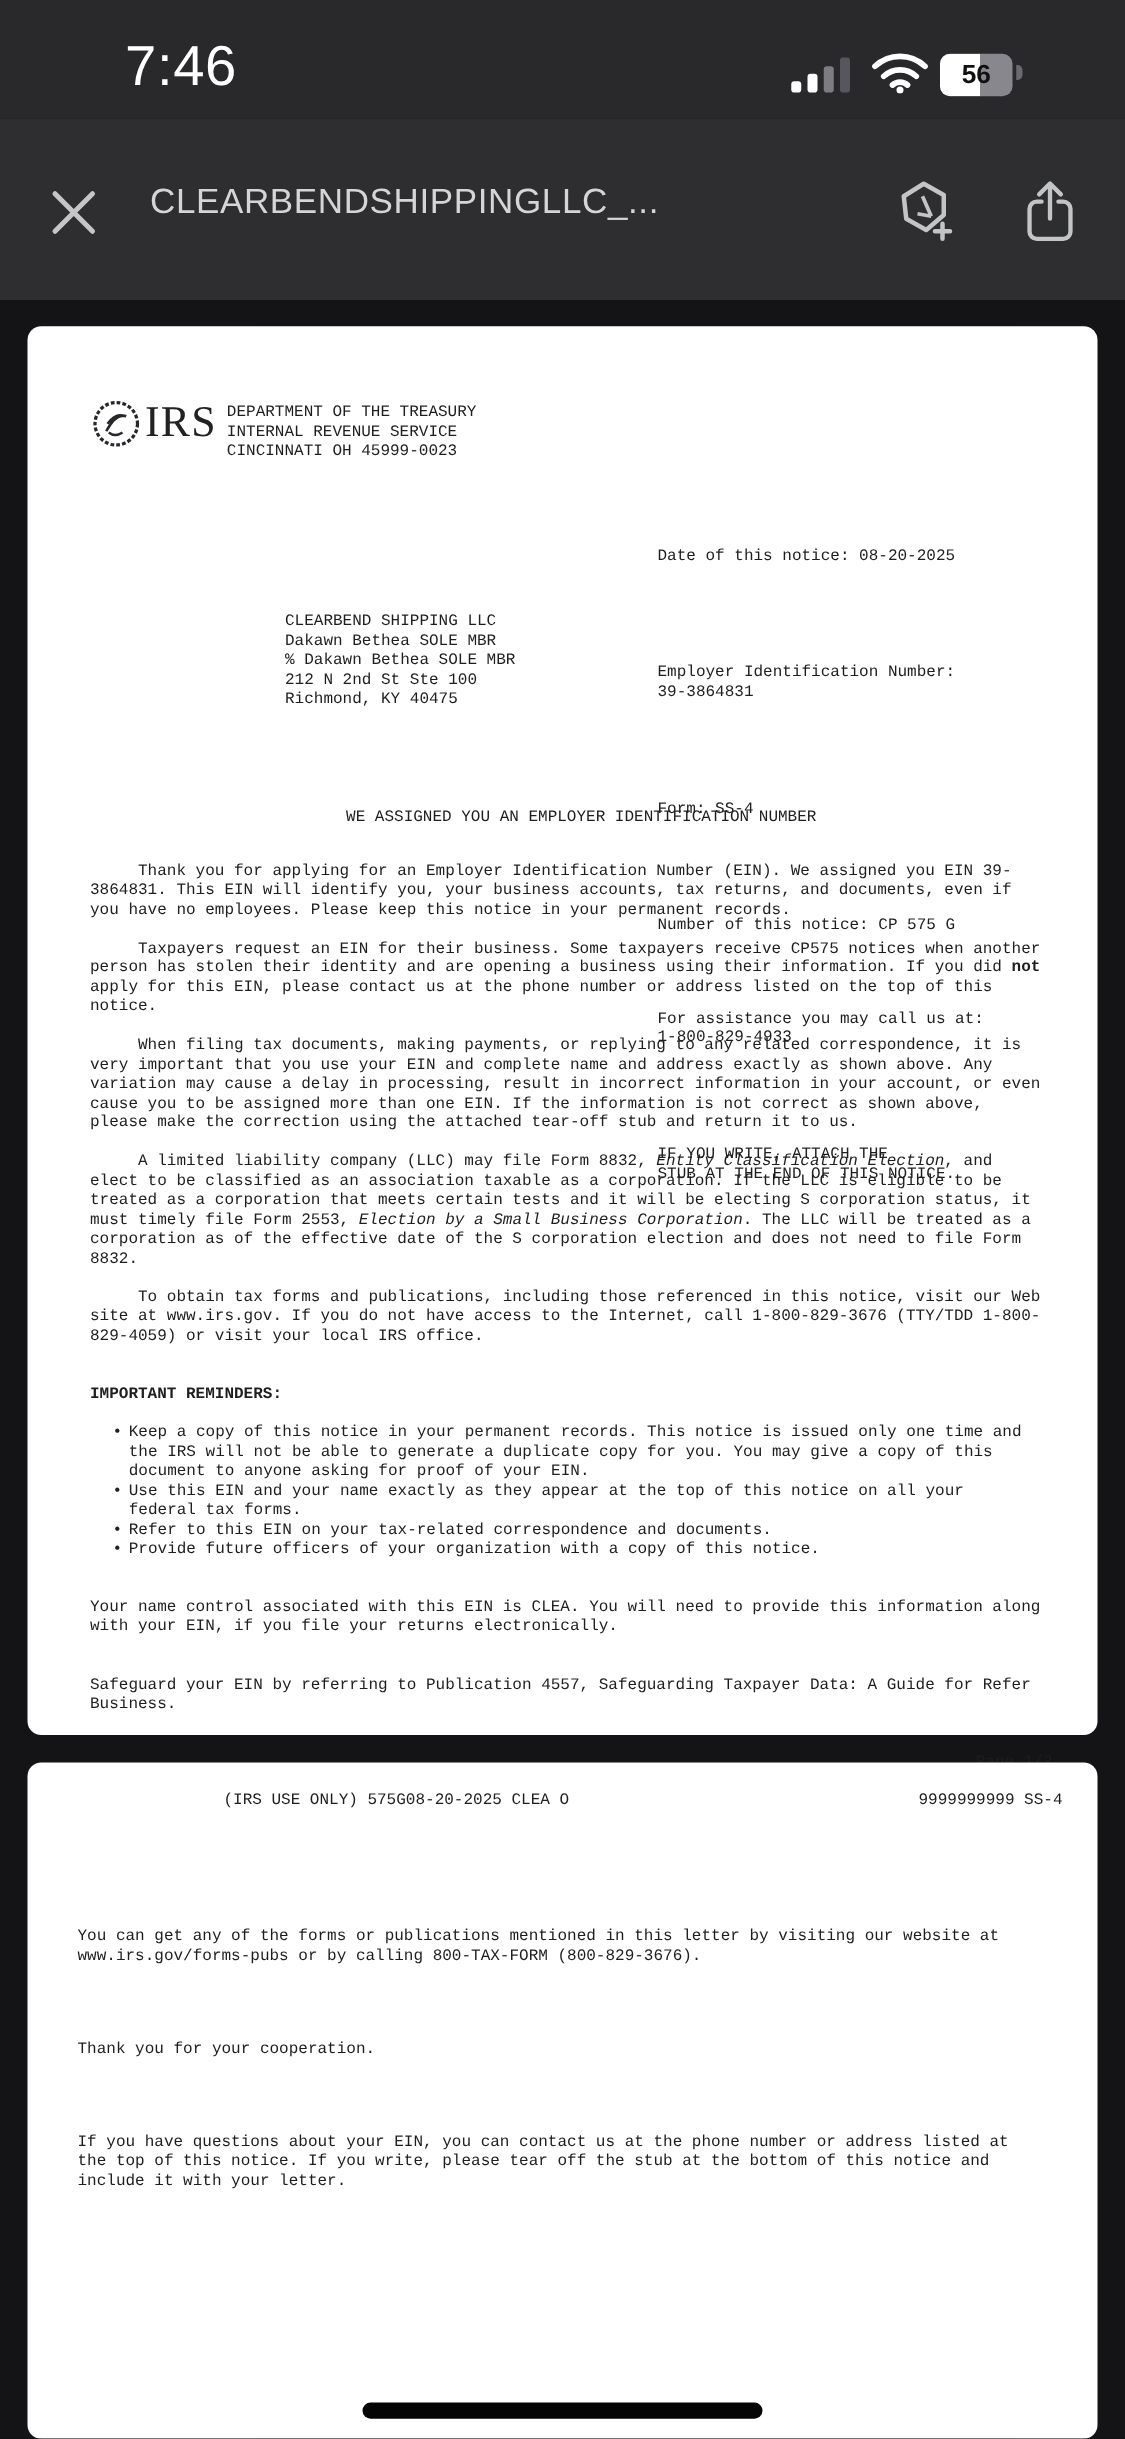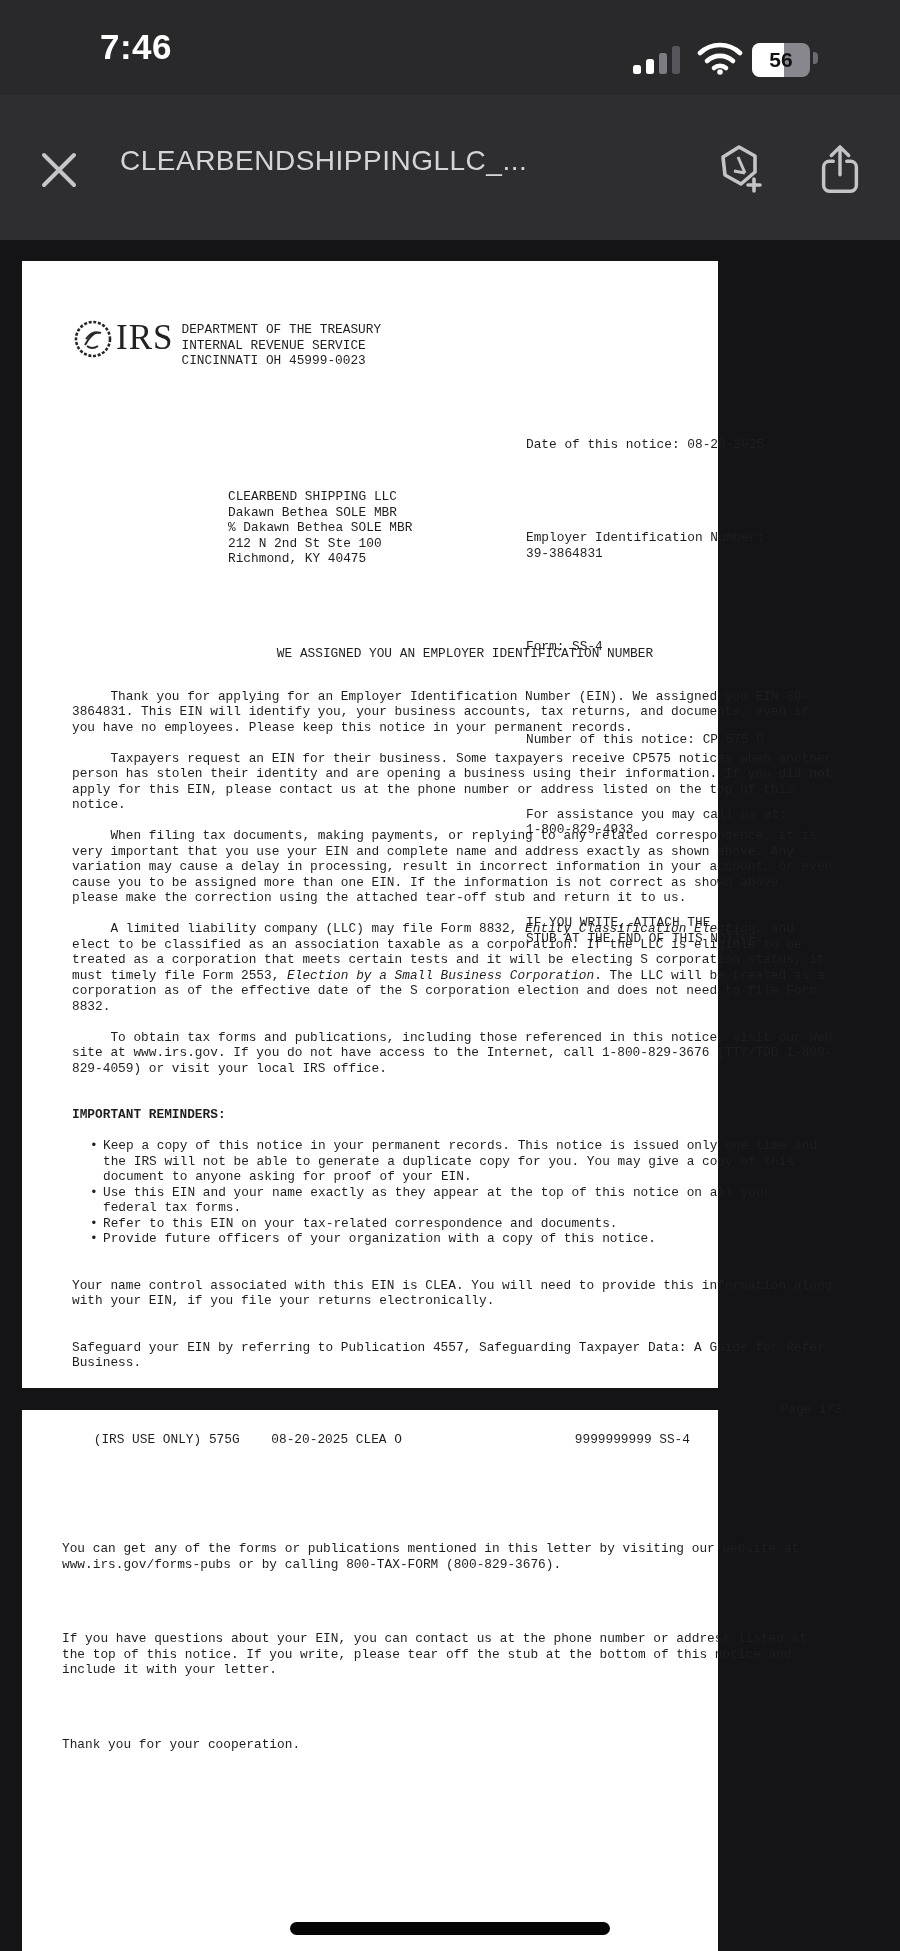--- a/index.html
+++ b/index.html
@@ -1,21 +1,21 @@
 <!DOCTYPE html>
 <html><head>
 <meta charset="utf-8">
 <style>
   html,body{margin:0;padding:0;background:#000;}
   .screen{position:relative;width:900px;height:1951px;overflow:hidden;background:#17171a;
           font-family:"Liberation Mono","DejaVu Sans Mono",monospace;}
   
   .status-bar{position:absolute;top:0;left:0;width:900px;height:95px;background:#29292c;}
   .status-time{position:absolute;left:100px;top:27px;color:#ffffff;
-               font-family:"Liberation Sans",sans-serif;font-size:35px;font-weight:700;letter-spacing:.5px;}
+               font-family:"Liberation Sans",sans-serif;font-size:45px;font-weight:400;letter-spacing:.5px;}
   .signal{position:absolute;left:633px;top:44px;width:56px;height:30px;}
   .signal i{position:absolute;bottom:0;width:8px;border-radius:2.5px;}
   .signal .b1{left:0;height:9px;background:#fff;}
   .signal .b2{left:13px;height:15px;background:#fff;}
   .signal .b3{left:26px;height:21px;background:#7c7c82;}
   .signal .b4{left:39px;height:28px;background:#56565c;}
   .wifi{position:absolute;left:697px;top:42px;}
   .battery{position:absolute;left:752px;top:43px;width:58px;height:34px;border-radius:8px;
            background:#87878d;overflow:hidden;}
   .battery-fill{position:absolute;left:0;top:0;bottom:0;width:56%;background:#ffffff;}
@@ -27,22 +27,22 @@
   .nav-bar{position:absolute;top:95px;left:0;width:900px;height:145px;background:#2e2e31;}
   .nav-close{position:absolute;left:36px;top:52px;width:46px;height:46px;cursor:pointer;}
   .nav-title{position:absolute;left:120px;top:50px;width:470px;color:#d5d5d7;
              font-family:"Liberation Sans",sans-serif;font-size:28px;font-weight:400;
              letter-spacing:.5px;white-space:nowrap;overflow:hidden;}
   .nav-icon{position:absolute;top:48px;width:50px;height:52px;cursor:pointer;}
   .nav-annotate{left:714px;}
   .nav-share{left:815px;}
   
   .viewer{position:absolute;top:240px;left:0;width:900px;height:1711px;background:#141417;}
-  .page{position:absolute;left:22px;width:696px;background:#ffffff;color:#1e1e1e;
-        font-size:12.8px;line-height:15.5px;}
+  .page{position:absolute;left:22px;width:856px;background:#ffffff;color:#1e1e1e;
+        font-size:12.8px;line-height:15.5px;border-radius:11px;}
   .page1{top:21px;height:1127px;}
   .page2{top:1170px;height:541px;}
   
   .letterhead{position:absolute;left:50px;top:57px;display:flex;align-items:flex-start;}
   .irs-word{font-family:"Liberation Serif","DejaVu Serif",serif;font-size:35px;font-weight:500;
             color:#222;letter-spacing:1px;line-height:40px;margin:0 8px 0 2px;}
   .agency{white-space:pre;padding-top:4px;}
   .info-col{position:absolute;left:504px;top:114px;white-space:pre;}
   .info-item{margin-bottom:15.5px;margin-top:31px;}
   .info-assist{margin-top:13px;font-family:Liberation Mono, monospace;}
@@ -54,21 +54,21 @@
   .bold{font-weight:700;text-align:right;}
   .italic{font-style:italic;}
   .reminders-h{font-weight:700;margin-bottom:15.5px;white-space:pre;}
   .bullets{margin-left:18px;margin-bottom:31px;}
   .bullet{display:flex;}
   .bullet-marker{width:13px;flex:none;}
   .bullet-text{white-space:pre;}
   .page-marker{text-align:right;padding-right:16px;}
   
   .stub-row{position:absolute;left:40px;right:28px;top:22px;display:flex;white-space:pre;}
-  .stub-left{flex:1;text-align:center;}
+  .stub-left{flex:1;text-align:right;}
   .stub-center{flex:1;}
   .stub-right{flex:1;text-align:right;}
   .p2-body{position:absolute;left:40px;top:100px;white-space:pre;}
   .p2-para{margin-bottom:28px;white-space:pre;}
   
   .home-indicator{position:absolute;left:290px;top:1922px;width:320px;height:13px;
                   border-radius:7px;background:#050505;cursor:pointer;}
 </style>
 </head>
 <body>
@@ -200,23 +200,23 @@
 
     <div class="page page2">
       <div class="stub-row">
         <span class="stub-left">(IRS USE ONLY) 575G</span>
         <span class="stub-center">08-20-2025 CLEA O</span>
         <span class="stub-right">9999999999 SS-4</span>
       </div>
       <div class="p2-body">
         <div class="p2-para">You can get any of the forms or publications mentioned in this letter by visiting our website at
 www.irs.gov/forms-pubs or by calling 800-TAX-FORM (800-829-3676).</div>
+        <div class="p2-para">Thank you for your cooperation.</div>
         <div class="p2-para">If you have questions about your EIN, you can contact us at the phone number or address listed at
 the top of this notice. If you write, please tear off the stub at the bottom of this notice and
 include it with your letter.</div>
-        <div class="p2-para">Thank you for your cooperation.</div>
       </div>
     </div>
 
   </div>
 
   <div class="home-indicator"></div>
 </div>
 
 </body></html>

